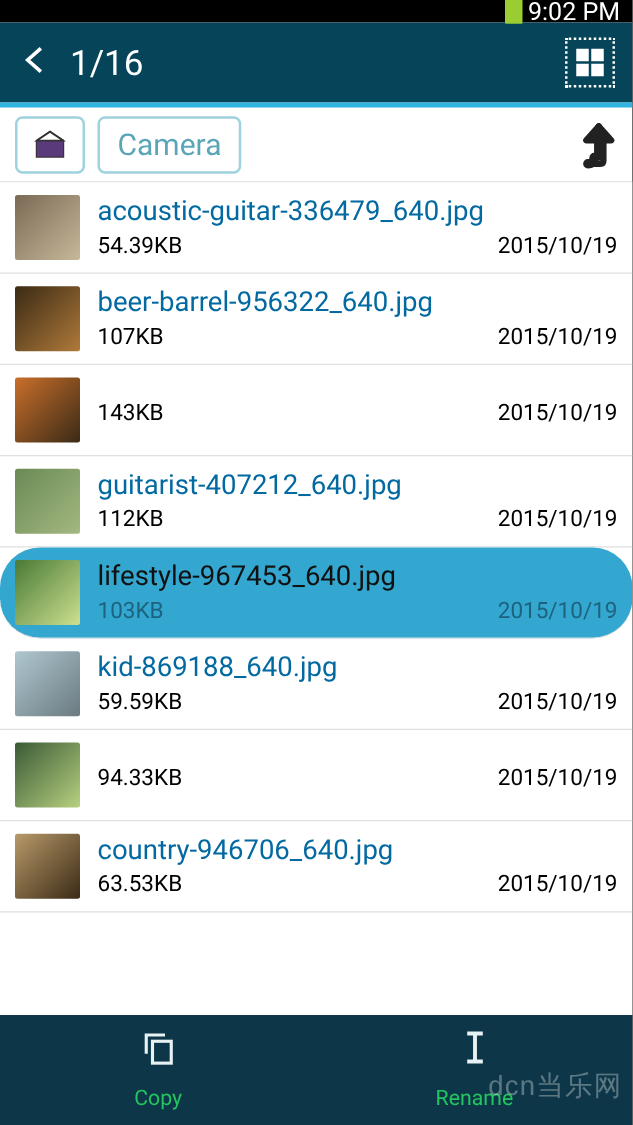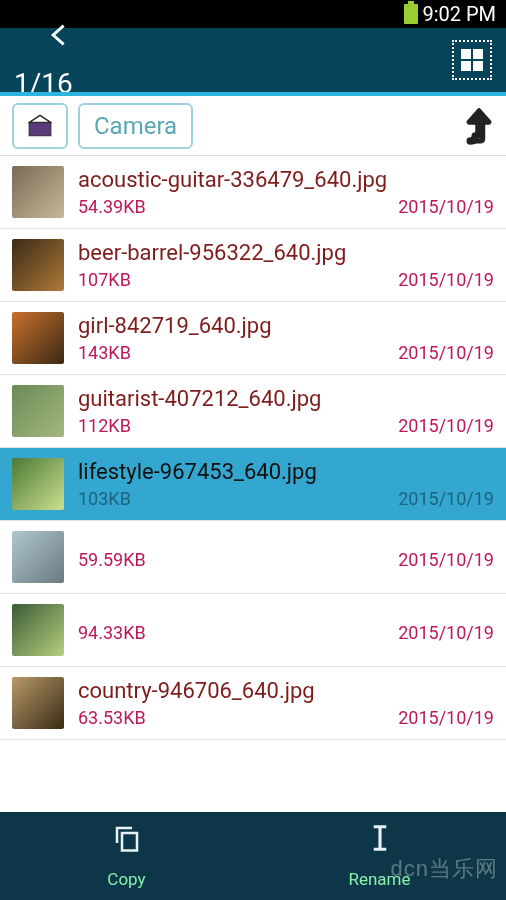--- a/index.html
+++ b/index.html
@@ -1,53 +1,53 @@
 <!DOCTYPE html>
 <html><head>
 <meta charset="utf-8">
 <style>
   * { margin:0; padding:0; box-sizing:border-box; font-family:Roboto,Arial,sans-serif; }
   html,body { width:506px; height:900px; background:#000; overflow:hidden; }
   .screen { width:506px; height:900px; background:#fff; display:flex; flex-direction:column; }
 
   
-  .statusbar { height:28px; background:#000; color:#fff; display:flex; align-items:center; justify-content:flex-end; padding:0 10px; font-size:20px; gap:4px;}
+  .statusbar { height:18px; background:#000; color:#fff; display:flex; align-items:center; justify-content:flex-end; padding:0 10px; font-size:20px; gap:4px;}
   .battery { width:14px; height:20px; background:#9acd32; border-radius:1px; position:relative; }
   .battery::before { content:""; position:absolute; top:-3px; left:4px; width:6px; height:3px; background:#9acd32; }
 
   
   .appbar { height:64px; background:#064459; display:flex; align-items:center; padding:0 14px; justify-content:space-between;}
-  .appbar-left { display:flex; align-items:flex-end; gap:14px;flex-direction:column; }
+  .appbar-left { display:flex; align-items:flex-start; gap:14px; }
   .appbar-title { color:#fff; font-size:28px; font-weight:400;}
   .back-arrow { color:#fff; }
   .grid-icon { border:2px dotted #fff; padding:4px; width:40px; height:40px; display:flex; flex-wrap:wrap; gap:2px; align-content:center; justify-content:center;}
   .grid-icon span { width:10px; height:10px; background:#fff; }
   .divider-blue { height:4px; background:#2fb4e0;}
 
   
   .crumbrow { height:60px; display:flex; align-items:center; padding:18px 12px; gap:10px; border-bottom:1px solid #ddd;}
   .chip { border:2px solid #9ed2df; border-radius:6px; height:46px; display:flex; align-items:center; justify-content:center; padding:0 14px; color:#5aa6b7; font-size:24px; }
   .chip.home { width:56px; padding:0; }
   .up-arrow { margin-left:auto; font-size:32px; font-weight:bold; color:#222; position:relative; width:30px; height:40px;}
   .up-arrow svg { width:30px; height:40px; }
 
   
   .list { flex:1; overflow-y:hidden; background:#fff;}
   .row { display:flex; padding:10px 12px; border-bottom:1px solid #e0e0e0; align-items:center; gap:14px; }
-  .row.selected { background:#33a7cf; }
+  .row.selected { background:#33a7cf;border-radius:32px; }
   .thumb { width:52px; height:52px; background:#888; border-radius:2px; flex-shrink:0; }
   .info { flex:1; min-width:0; }
-  .fname { font-size:22px; color:#7f1d1d; white-space:nowrap; overflow:hidden; text-overflow:ellipsis;}
-  .meta { display:flex; justify-content:space-between; font-size:18px; color:#be185d; margin-top:4px;}
+  .fname { font-size:22px; color:#0369a1; white-space:nowrap; overflow:hidden; text-overflow:ellipsis;}
+  .meta { display:flex; justify-content:space-between; font-size:18px; color:#000000; margin-top:4px;}
   .row.selected .fname { color:#111; }
   .row.selected .meta { color:#1d6380;gap:43px;}
 
   
   .toolbar { height:88px; background:#0d3748; display:flex; }
-  .tbtn { flex:1; color:#86efac; display:flex; flex-direction:column; align-items:center; justify-content:center; gap:16px; font-size:17px;}
+  .tbtn { flex:1; color:#22c55e; display:flex; flex-direction:column; align-items:center; justify-content:center; gap:16px; font-size:17px;}
   .tbtn svg { width:30px; height:30px; }
   .watermark { position:absolute; right:8px; bottom:16px; font-size:22px; color:rgba(255,255,255,0.32); font-family:SimHei,Arial; pointer-events:none; letter-spacing:1px;}
   .screen { position:relative; }
 
   
   .t0 { background:linear-gradient(135deg,#7a6a55,#c7b89a);}
   .t1 { background:linear-gradient(135deg,#3a2a15,#b07a3a);}
   .t2 { background:linear-gradient(135deg,#c96f2b,#3a2a15);}
   .t3 { background:linear-gradient(135deg,#6a8a55,#a4b880);}
   .t4 { background:linear-gradient(135deg,#4a7a35,#cde090);}
@@ -122,21 +122,20 @@
           <div class="fname">beer-barrel-956322_640.jpg</div>
           <div class="meta">
             <span>107KB</span>
             <span>2015/10/19</span>
           </div>
         </div>
       </div>
       <div class="row">
         <div class="thumb t2"></div>
         <div class="info">
-          <div class="fname">girl-842719_640.jpg</div>
           <div class="meta">
             <span>143KB</span>
             <span>2015/10/19</span>
           </div>
         </div>
       </div>
       <div class="row">
         <div class="thumb t3"></div>
         <div class="info">
           <div class="fname">guitarist-407212_640.jpg</div>
@@ -152,20 +151,21 @@
           <div class="fname">lifestyle-967453_640.jpg</div>
           <div class="meta">
             <span>103KB</span>
             <span>2015/10/19</span>
           </div>
         </div>
       </div>
       <div class="row">
         <div class="thumb t5"></div>
         <div class="info">
+          <div class="fname">kid-869188_640.jpg</div>
           <div class="meta">
             <span>59.59KB</span>
             <span>2015/10/19</span>
           </div>
         </div>
       </div>
       <div class="row">
         <div class="thumb t6"></div>
         <div class="info">
           <div class="meta">

